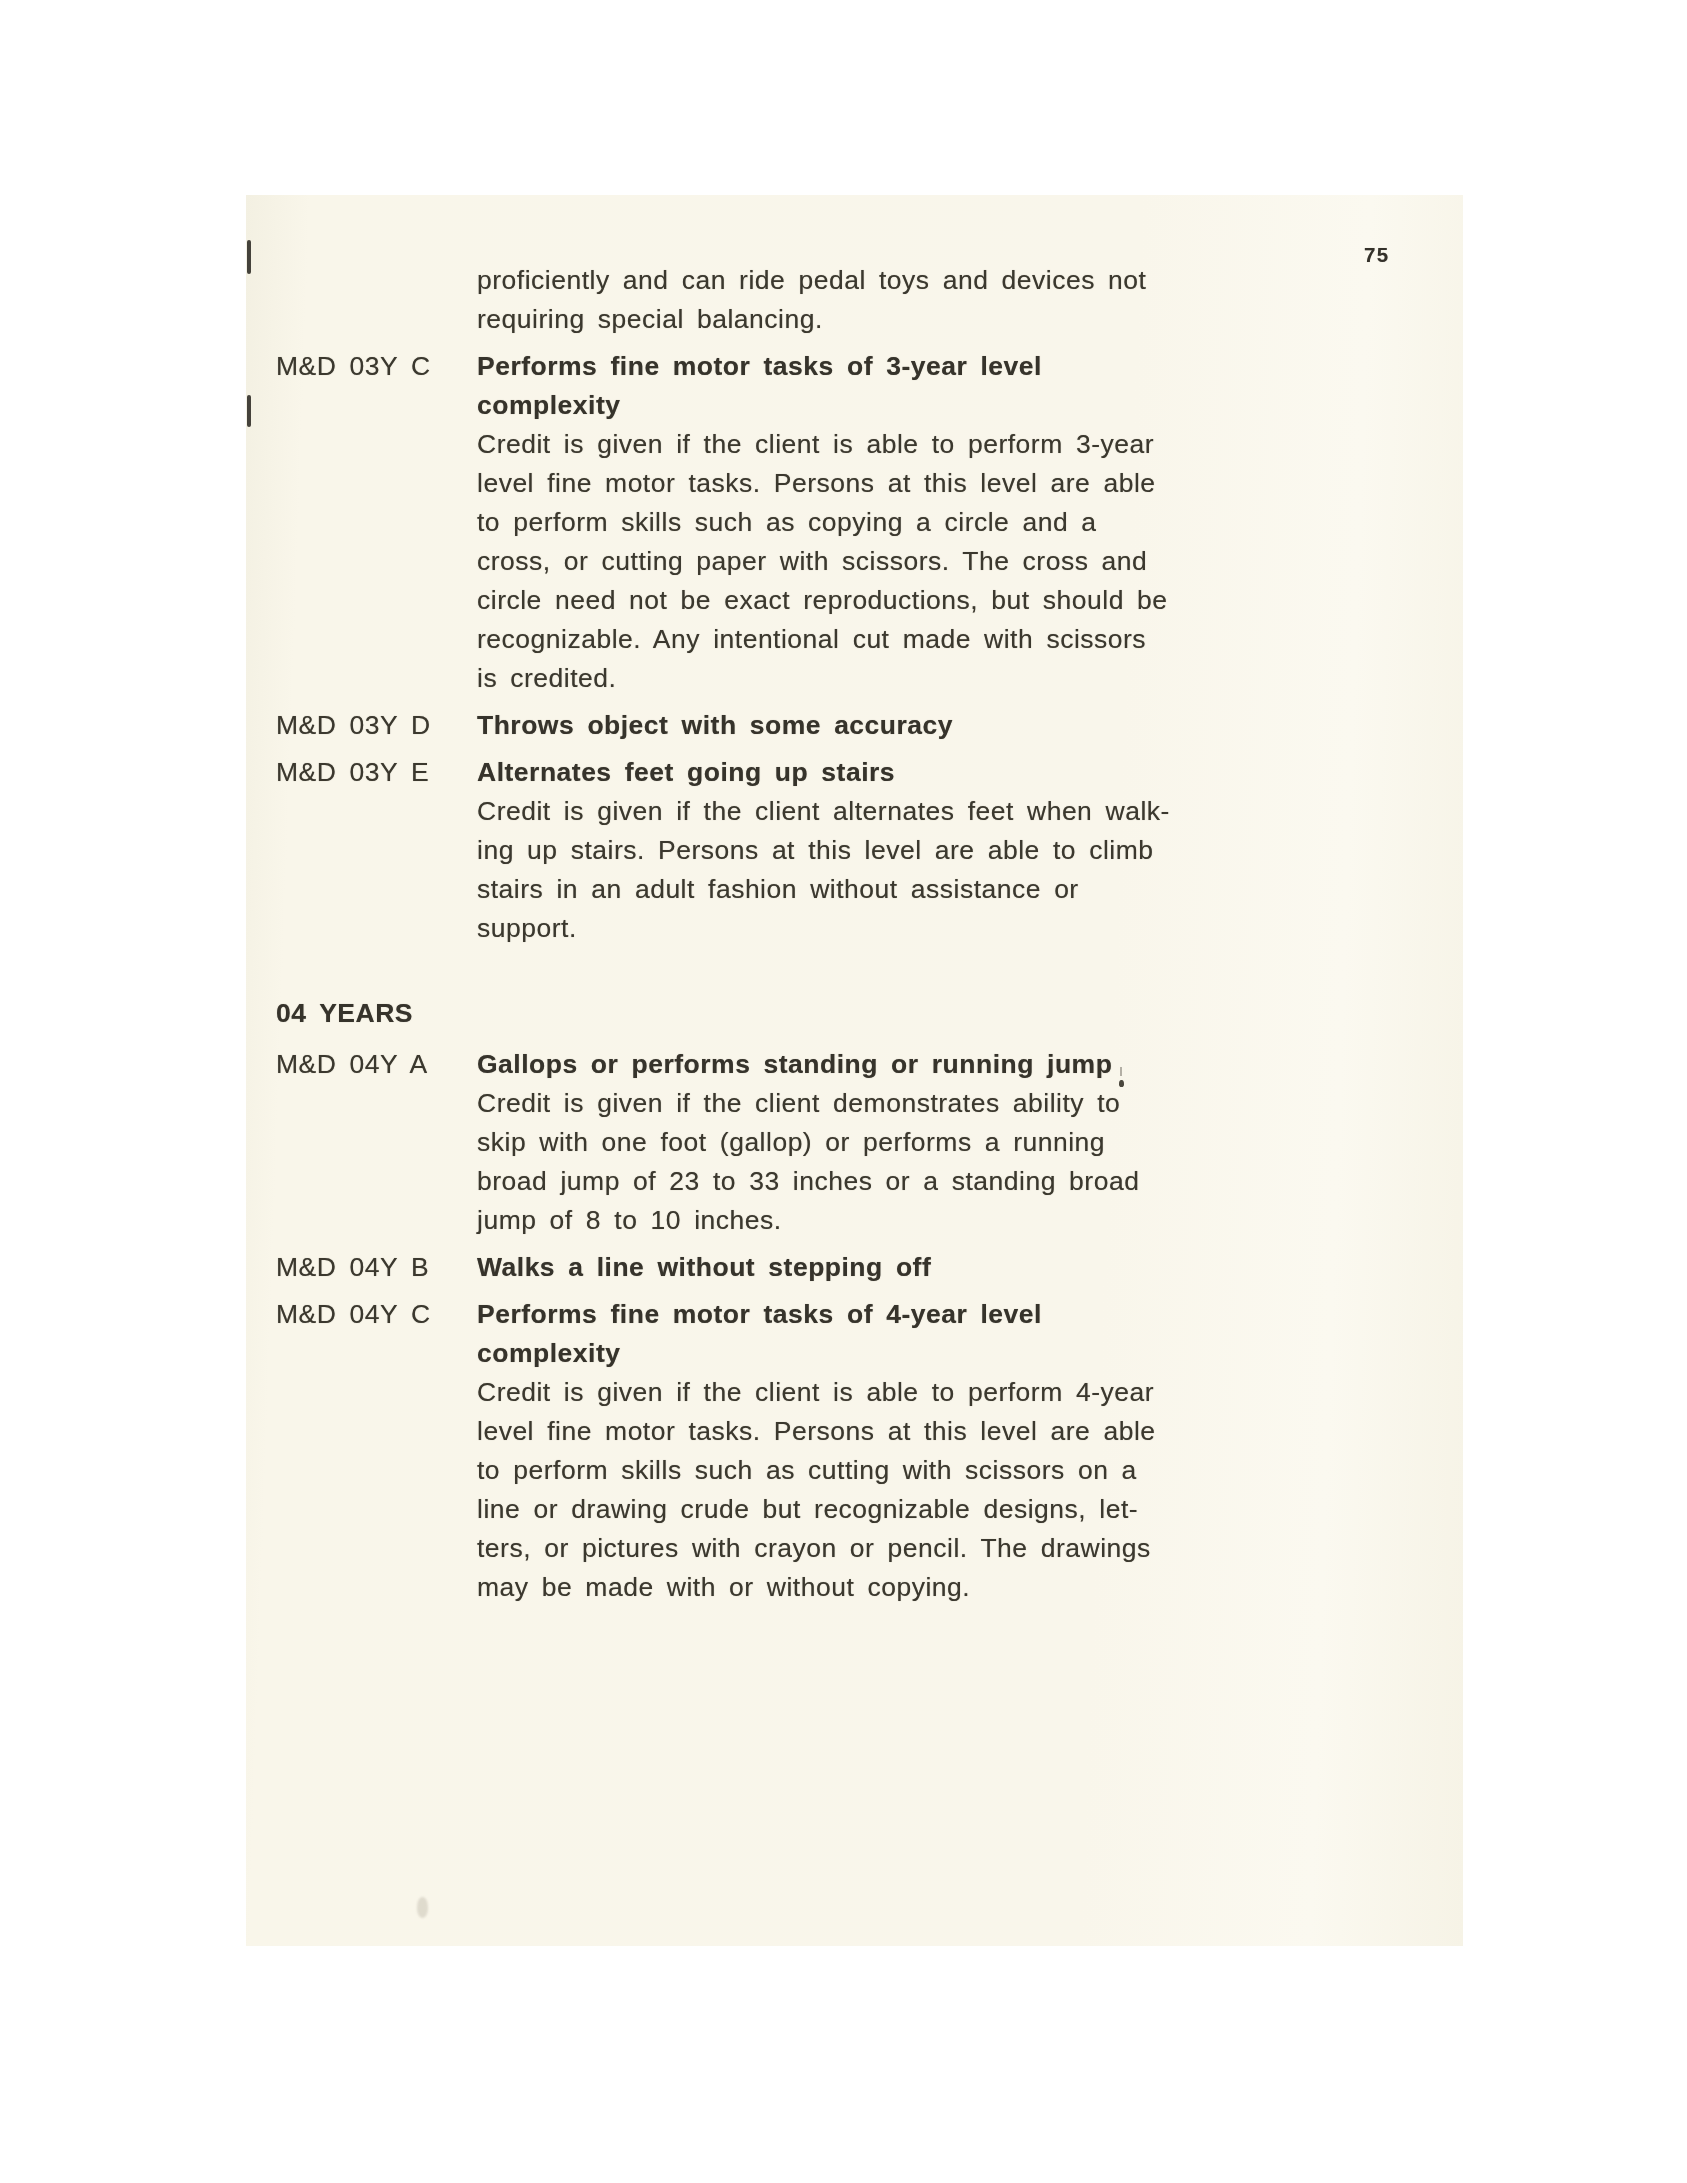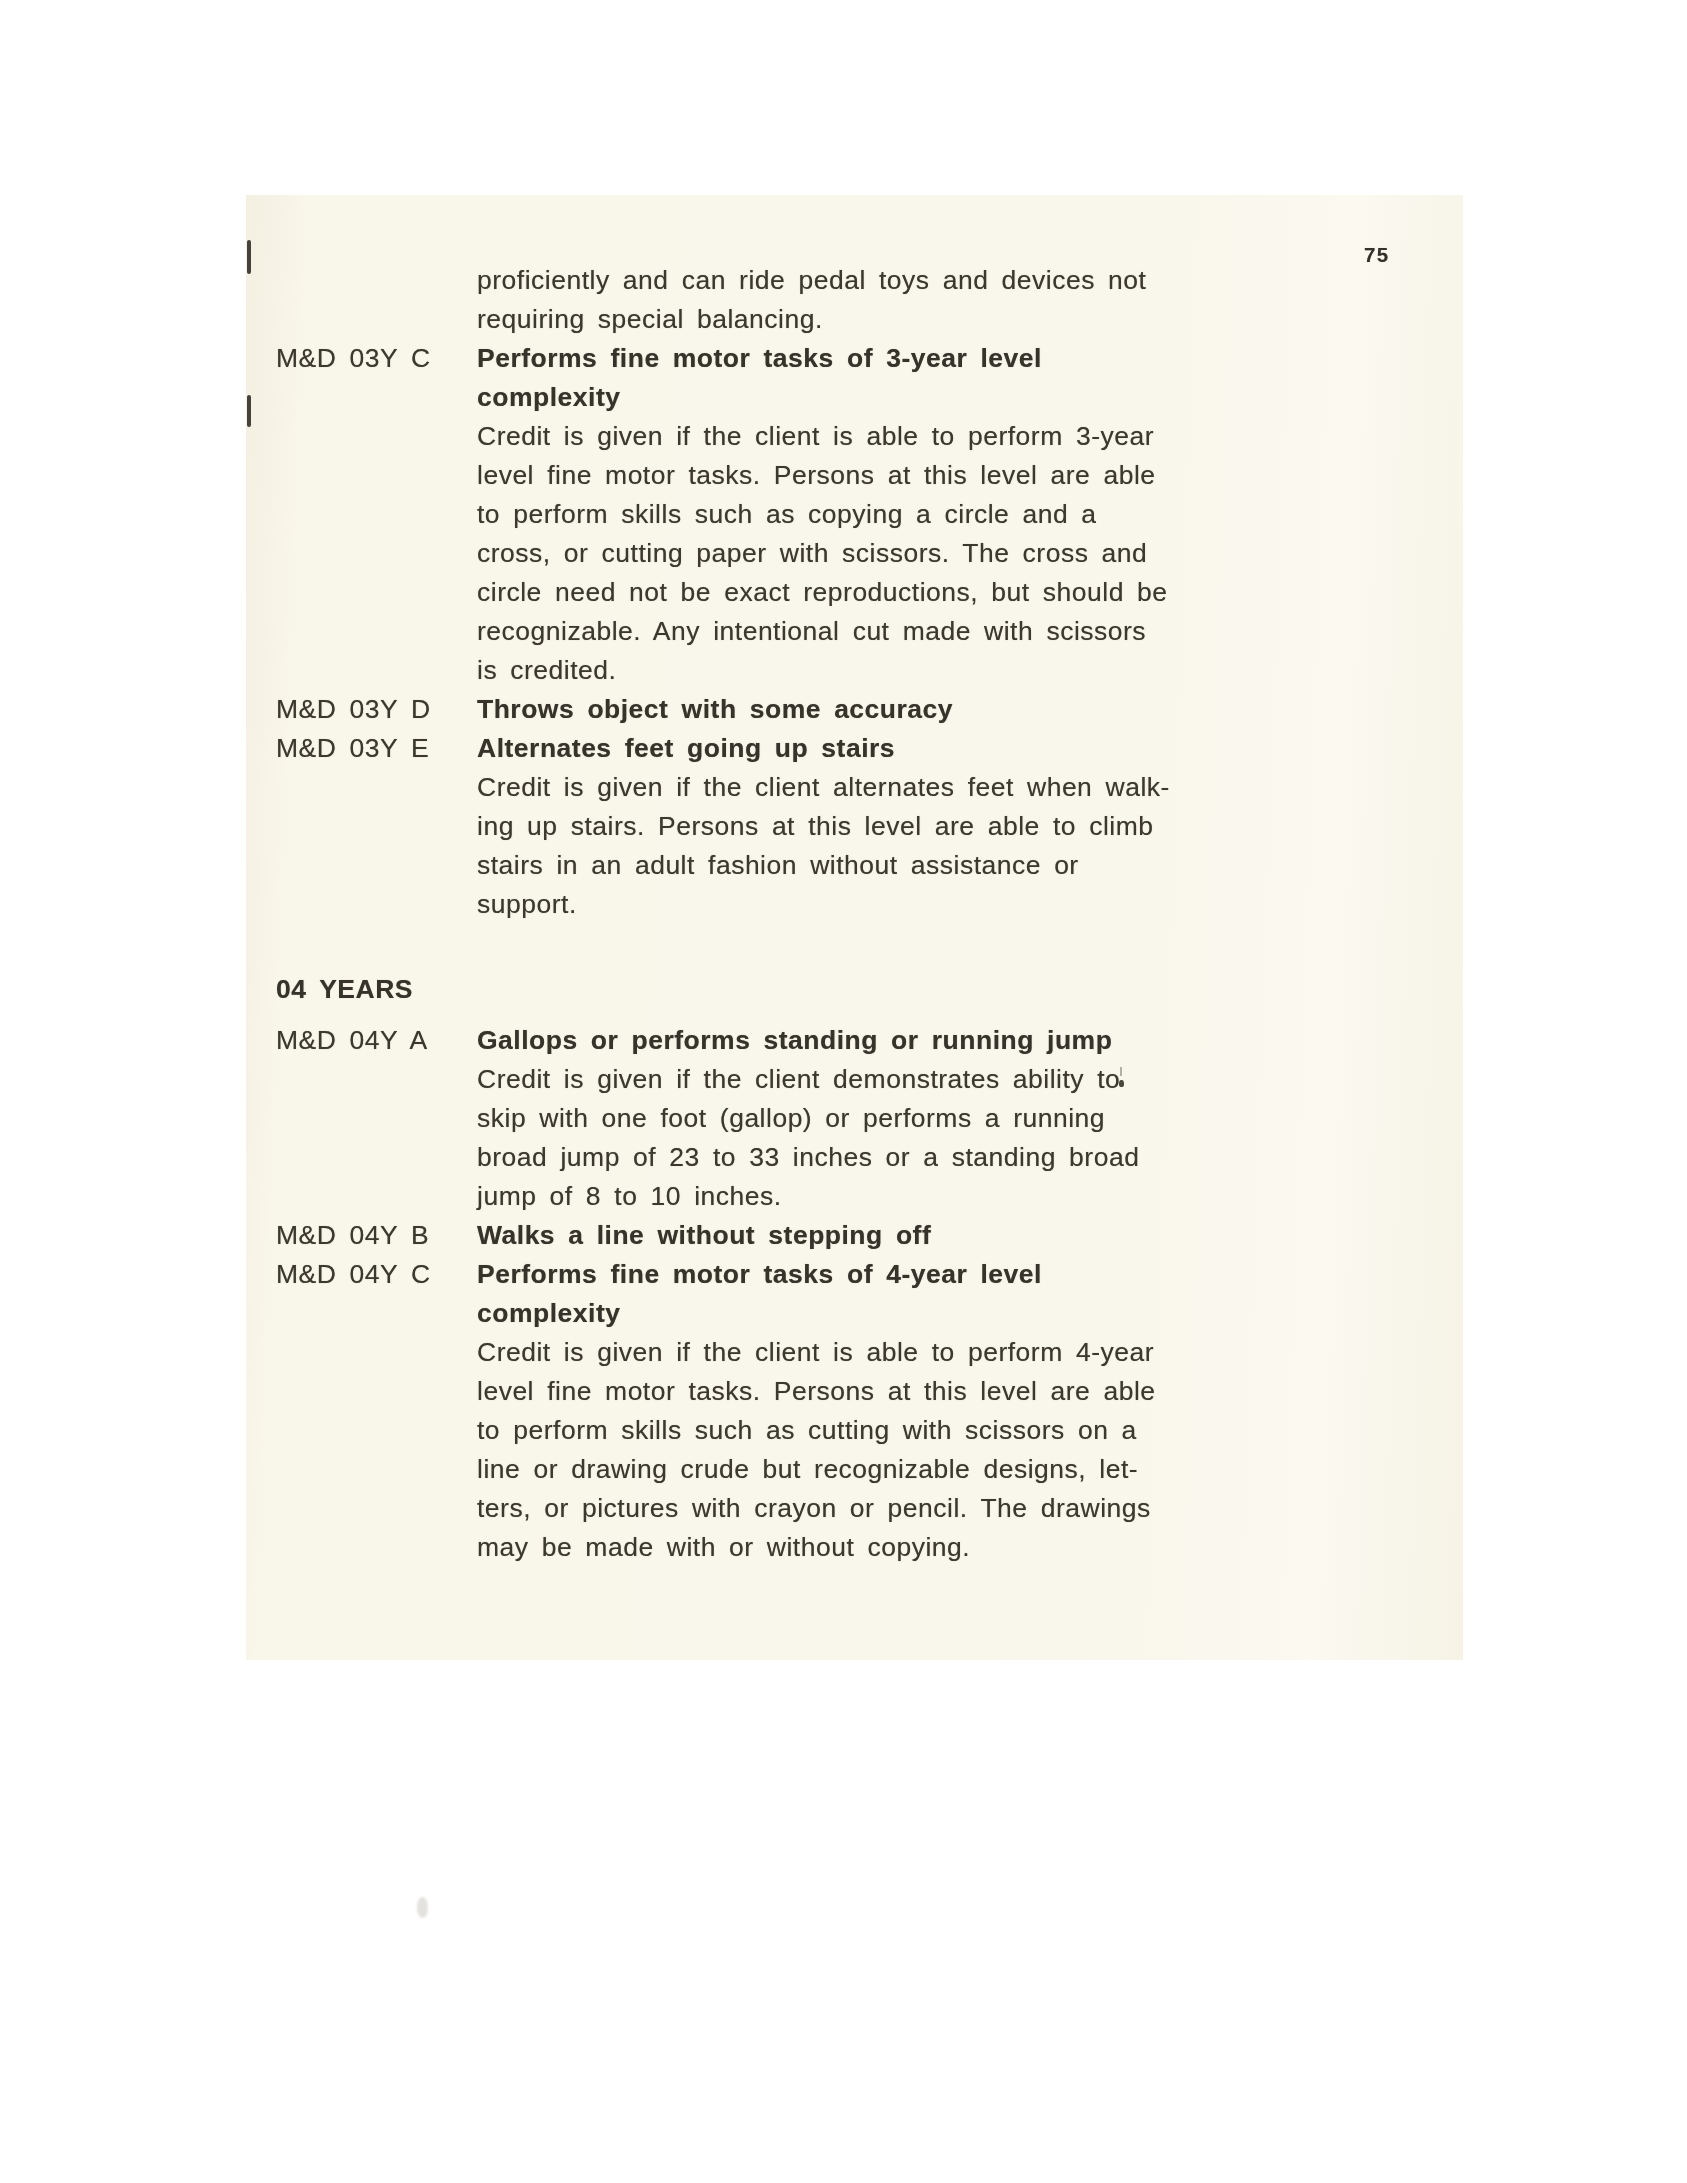--- a/index.html
+++ b/index.html
@@ -13,21 +13,21 @@
     position: relative;
     overflow: hidden;
     font-family: "Liberation Sans", sans-serif;
   }
   
   .scan {
     position: absolute;
     left: 246px;
     top: 195px;
     width: 1217px;
-    height: 1465px;
+    height: 1751px;
     background: linear-gradient(92deg, #f3f0e2 0%, #f9f6ea 5%, #f9f6eb 70%, #fbf9f0 88%, #f6f3e6 100%);
   }
   .pageno {
     position: absolute;
     left: 1118px;
     top: 48px;
     font-size: 20.5px;
     font-weight: 700;
     letter-spacing: 1.3px;
     color: #34312a;
@@ -45,21 +45,21 @@
     color: #3b382e;
     text-shadow: 0 0 0.8px rgba(59,56,46,.5);
   }
   .cont {
     margin: 4px 0 0 201px;
     white-space: pre-line;
   }
   .entry {
     position: relative;
     padding-left: 201px;
-    margin-top: 0;
+    margin-top: 8px;
   }
   .code {
     position: absolute;
     left: 0;
     top: 0;
     white-space: nowrap;
   }
   .etitle {
     margin: 0;
     font-weight: 700;

